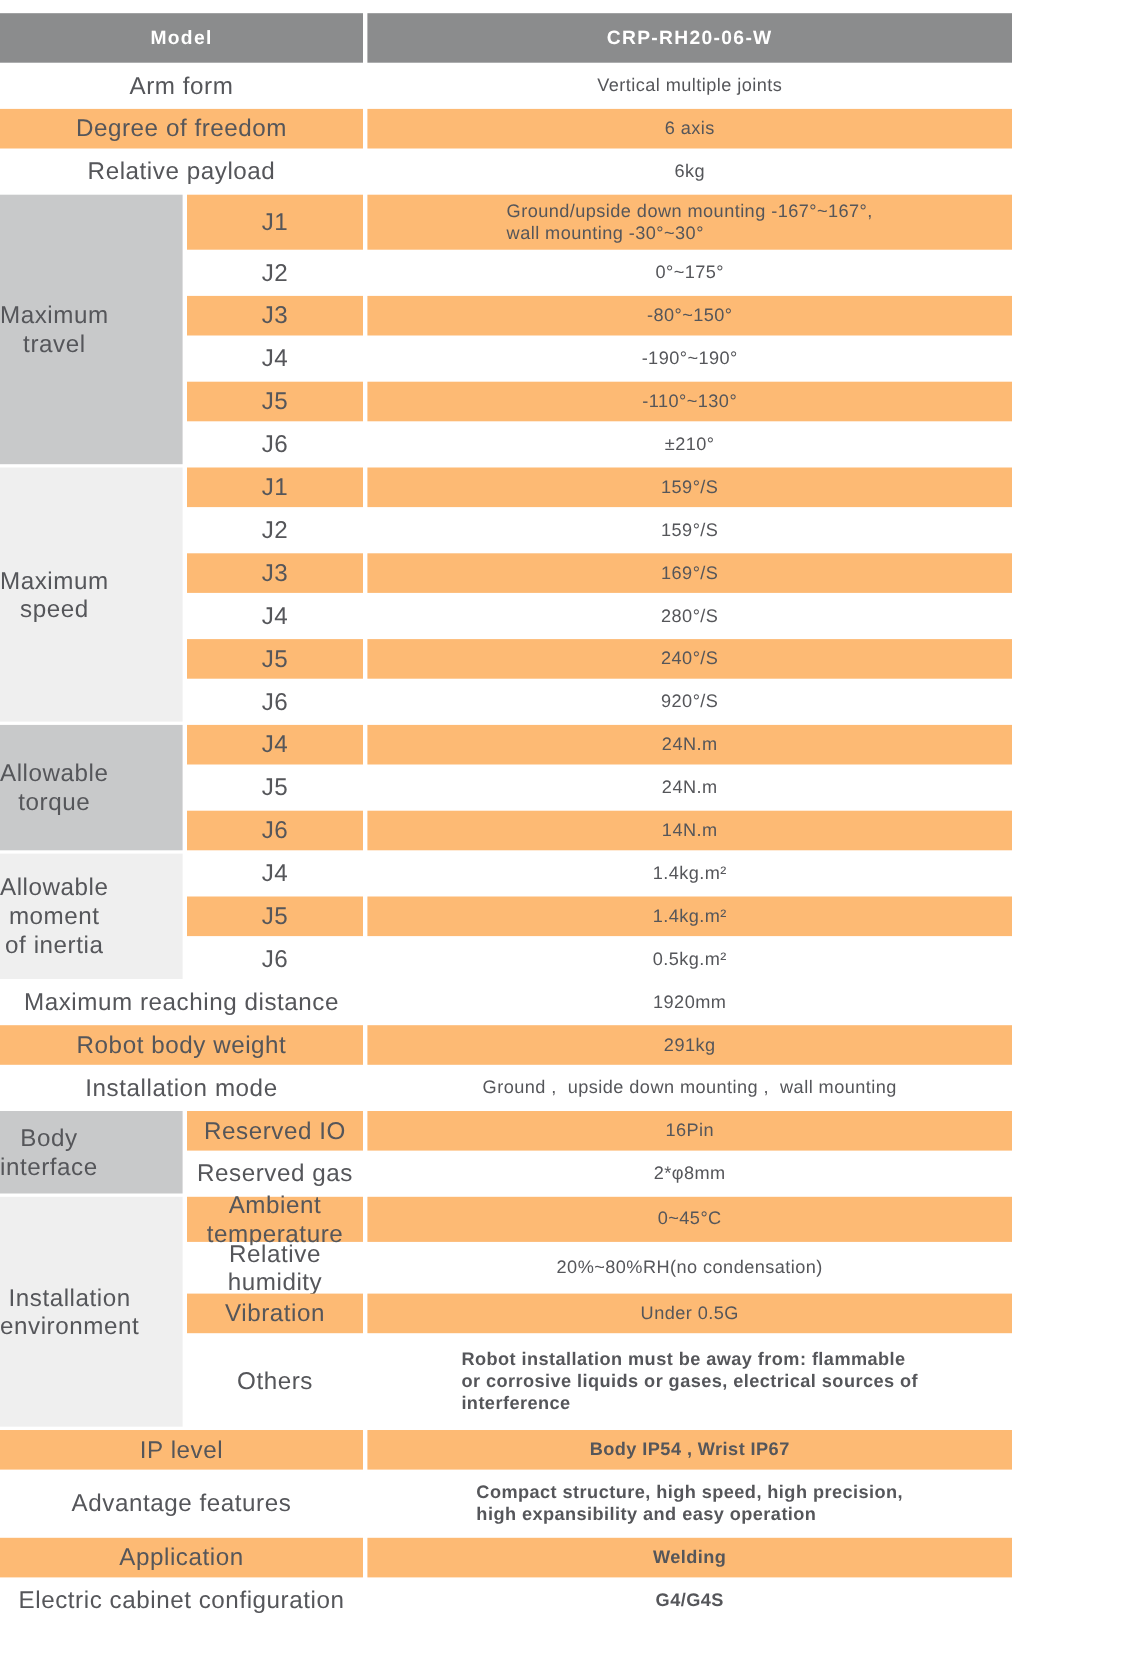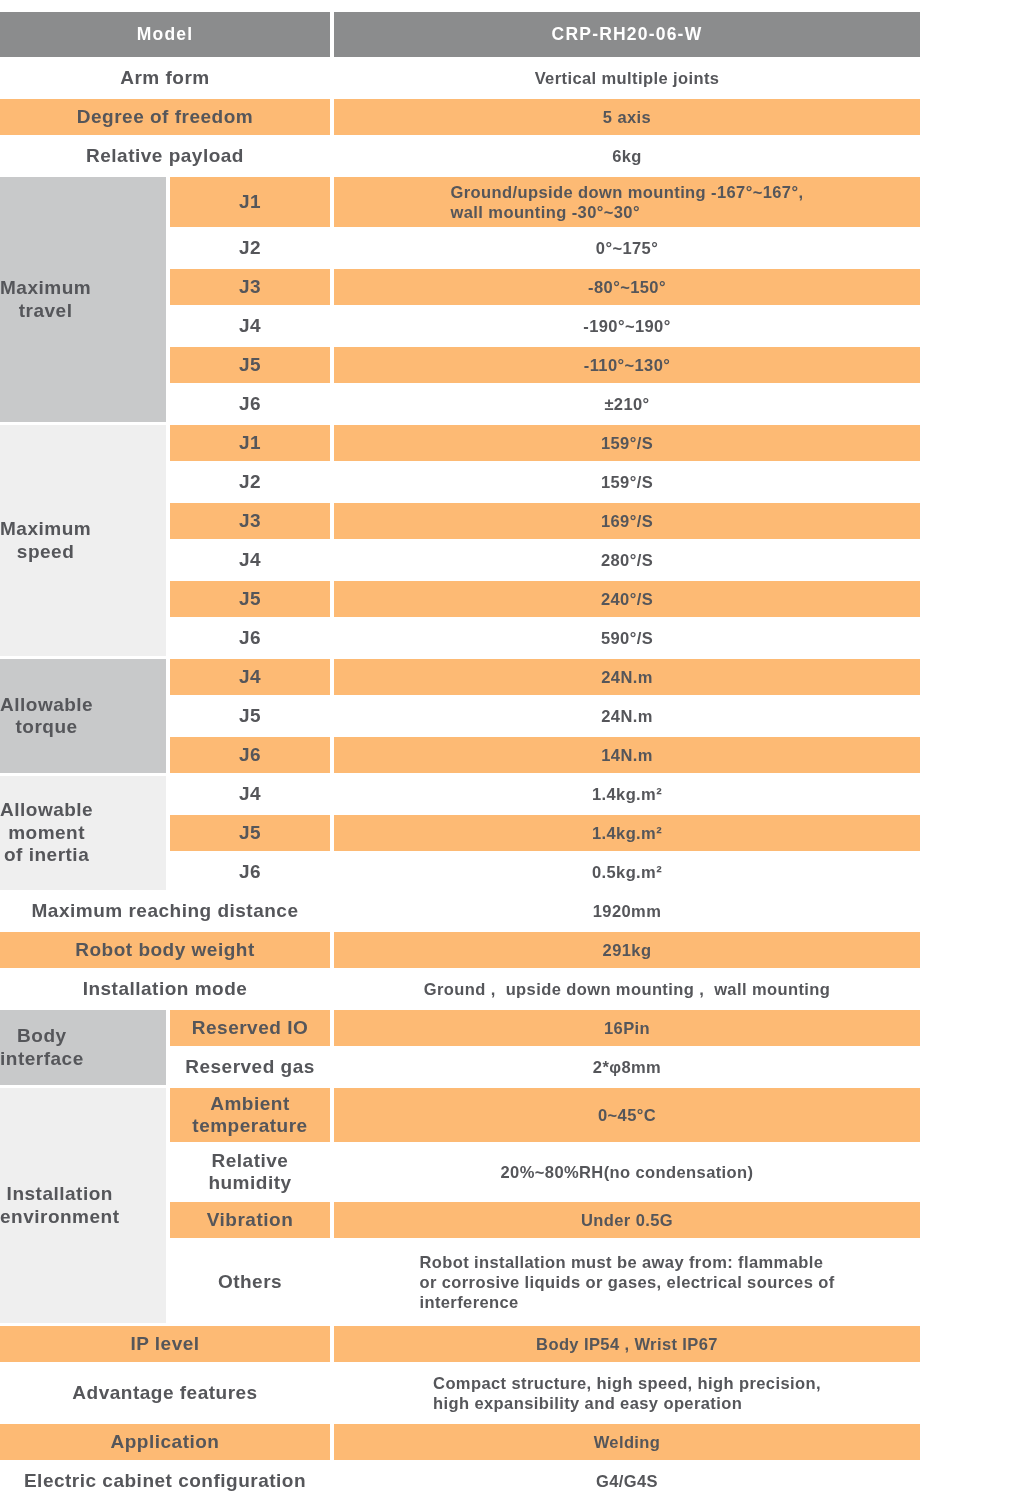--- a/index.html
+++ b/index.html
@@ -13,27 +13,27 @@
   .row{display:flex;gap:4px;margin-bottom:3px;}
   .cell{display:flex;align-items:center;justify-content:center;box-sizing:border-box;}
   .c-left{width:330px;}
   .c-mid{width:160px;}
   .c-val{flex:1;padding:2px 12px;}
   .bg-hdr{background:#8b8c8d;}
   .bg-gray{background:#fdba74;}
   .bg-white{background:#ffffff;}
   .bg-med{background:#c8c9ca;}
   .bg-light{background:#efefef;}
-  .lbl{font-weight:700;font-size:19px;letter-spacing:.5px;white-space:pre-line;text-align:center;line-height:1.18;}
-  .val{font-weight:700;font-size:16.5px;letter-spacing:.4px;white-space:pre-line;text-align:center;line-height:1.22;}
+  .lbl{font-weight:400;font-size:22px;letter-spacing:.5px;white-space:pre-line;text-align:center;line-height:1.18;}
+  .val{font-weight:400;font-size:16.5px;letter-spacing:.4px;white-space:pre-line;text-align:center;line-height:1.22;}
   .val.bold{font-weight:700;}
   .val.prewrap{white-space:pre-wrap;}
   .left-align{text-align:left;}
   .hdr-text{color:#ffffff;font-weight:700;font-size:17.5px;letter-spacing:1.2px;}
-  .h45{height:45px}.h36{height:36px}.h50{height:50px}.h41{height:54px}.h82{height:82px}.h56{height:56px}
+  .h45{height:45px}.h36{height:36px}.h50{height:50px}.h41{height:41px}.h82{height:82px}.h56{height:56px}
   .section{display:flex;gap:4px;margin-bottom:3px;}
   .sec-label{width:166px;display:flex;align-items:center;justify-content:flex-start;box-sizing:border-box;}
   .sec-rows{flex:1;display:flex;flex-direction:column;}
   .sec-rows .row{margin-bottom:3px;}
   .sec-rows .row:last-child{margin-bottom:0;}
 </style>
 </head>
 <body>
 
 <div class="spec-table">
@@ -53,21 +53,21 @@
     </div>
     <div class="cell c-val bg-white">
       <span class="val">Vertical multiple joints</span>
     </div>
   </div>
   <div class="row h36">
     <div class="cell c-left bg-gray">
       <span class="lbl">Degree of freedom</span>
     </div>
     <div class="cell c-val bg-gray">
-      <span class="val">5 axis</span>
+      <span class="val">6 axis</span>
     </div>
   </div>
   <div class="row h36">
     <div class="cell c-left bg-white">
       <span class="lbl">Relative payload</span>
     </div>
     <div class="cell c-val bg-white">
       <span class="val">6kg</span>
     </div>
   </div>
@@ -174,21 +174,21 @@
         </div>
         <div class="cell c-val bg-gray">
           <span class="val">240°/S</span>
         </div>
       </div>
       <div class="row h36">
         <div class="cell c-mid bg-white">
           <span class="lbl">J6</span>
         </div>
         <div class="cell c-val bg-white">
-          <span class="val">590°/S</span>
+          <span class="val">920°/S</span>
         </div>
       </div>
     </div>
   </div>
 
   <div class="section">
     <div class="sec-label bg-med">
       <span class="lbl">Allowable
 torque</span>
     </div>

